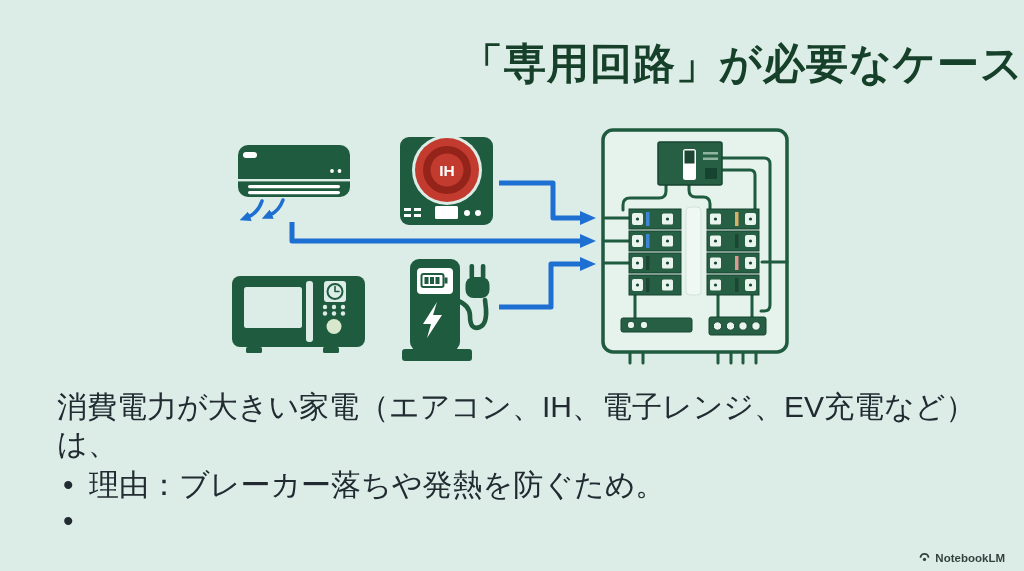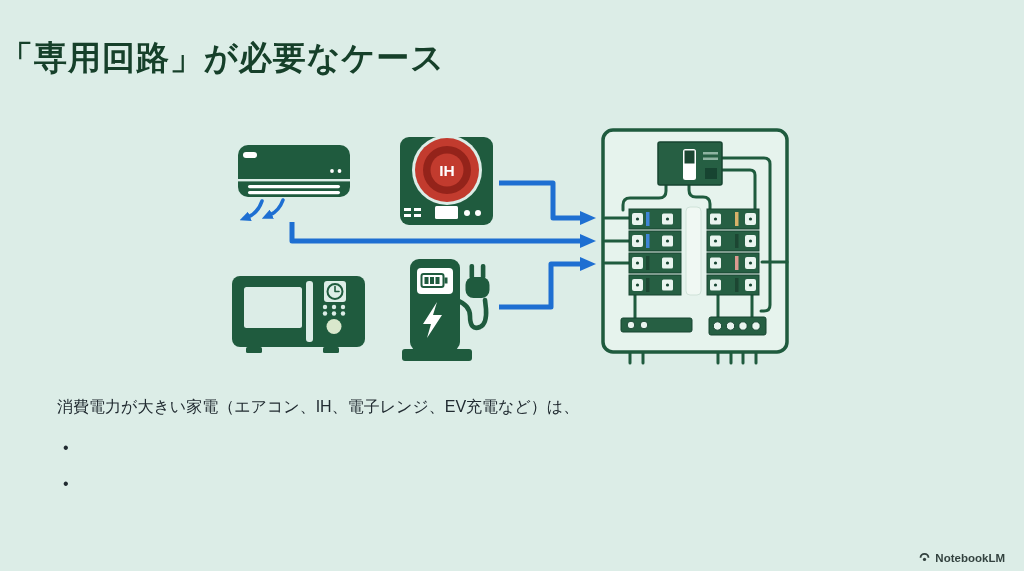--- a/index.html
+++ b/index.html
@@ -2,27 +2,27 @@
 <html><head>
 <meta charset="utf-8">
 <style>
   html,body{margin:0;padding:0;}
   #stage{
     position:relative;width:1024px;height:571px;overflow:hidden;
     background:#dcede7;
     font-family:"Liberation Sans","DejaVu Sans",sans-serif;
   }
   .title{
-    position:absolute;left:0;top:36px;width:1024px;text-align:left;
-    font-size:33px;font-weight:800;color:#16402a;letter-spacing:1px;
+    position:absolute;left:0;top:36px;width:1024px;text-align:right;
+    font-size:42px;font-weight:800;color:#16402a;letter-spacing:1px;
   }
   .diagram-svg{position:absolute;left:200px;top:110px;}
   .bodytext{
     position:absolute;left:57px;top:388px;width:920px;
-    color:#212b31;font-size:16px;line-height:37px;font-weight:500;
+    color:#212b31;font-size:30px;line-height:37px;font-weight:500;
   }
   .bullets{list-style:none;margin:5px 0 0 0;padding:0 0 0 6px;}
   .bullets li{line-height:36px;display:flex;}
   .bullets .b{width:26px;flex:0 0 26px;}
   .watermark{
     position:absolute;right:19px;bottom:7px;display:flex;align-items:center;gap:4px;
     color:#33423f;font-size:11.5px;font-weight:700;
   }
   .watermark svg{display:block;}
 </style>
@@ -233,20 +233,21 @@
         <circle cx="756" cy="326" r="4.2" fill="#e9f4ef" stroke="#174431" stroke-width="1"></circle>
       </g>
     </g>
   </svg>
 
   <div class="bodytext">
     <div>消費電力が大きい家電（エアコン、IH、電子レンジ、EV充電など）は、</div>
     <ul class="bullets">
       <li>
         <span class="b">•</span>
+        <span>理由：ブレーカー落ちや発熱を防ぐため。</span>
       </li>
       <li>
         <span class="b">•</span>
       </li>
     </ul>
   </div>
 
   <div class="watermark">
     <svg width="13" height="13" viewBox="0 0 24 24">
       <path d="M12 3.5a9 9 0 0 1 9 9h-3.4a5.6 5.6 0 0 0-11.2 0H3a9 9 0 0 1 9-9z" fill="#33423f"></path>

